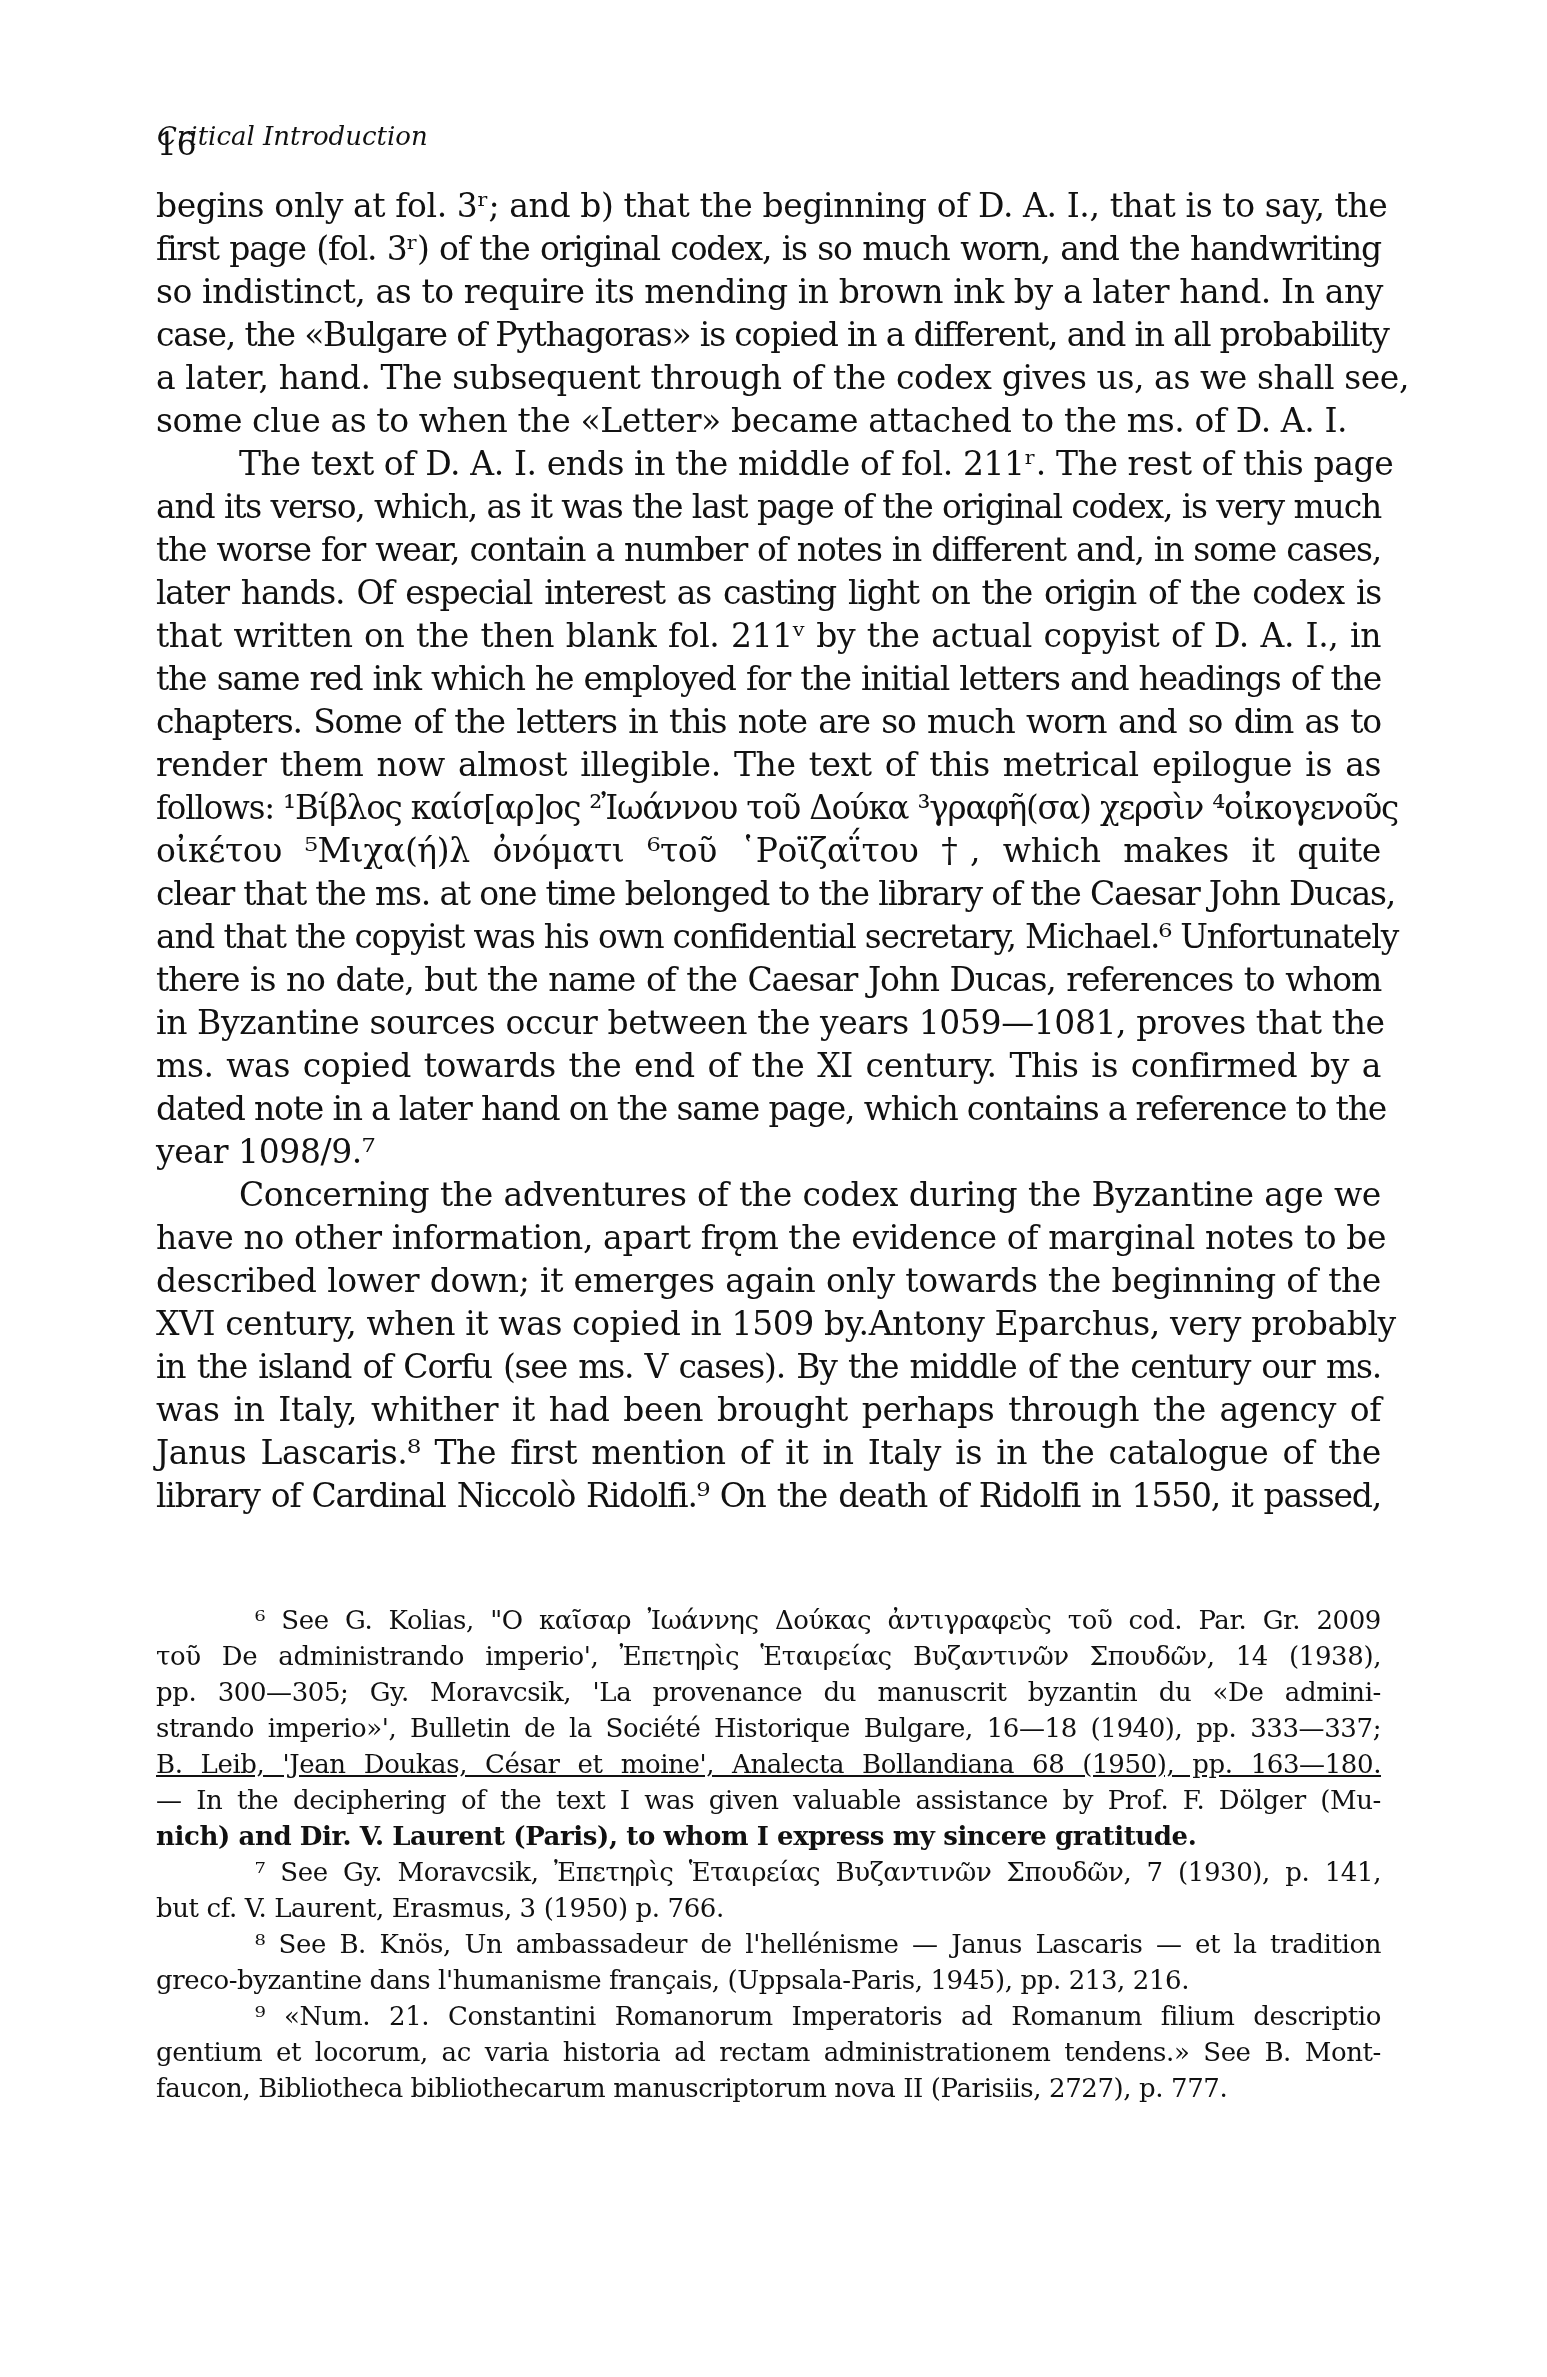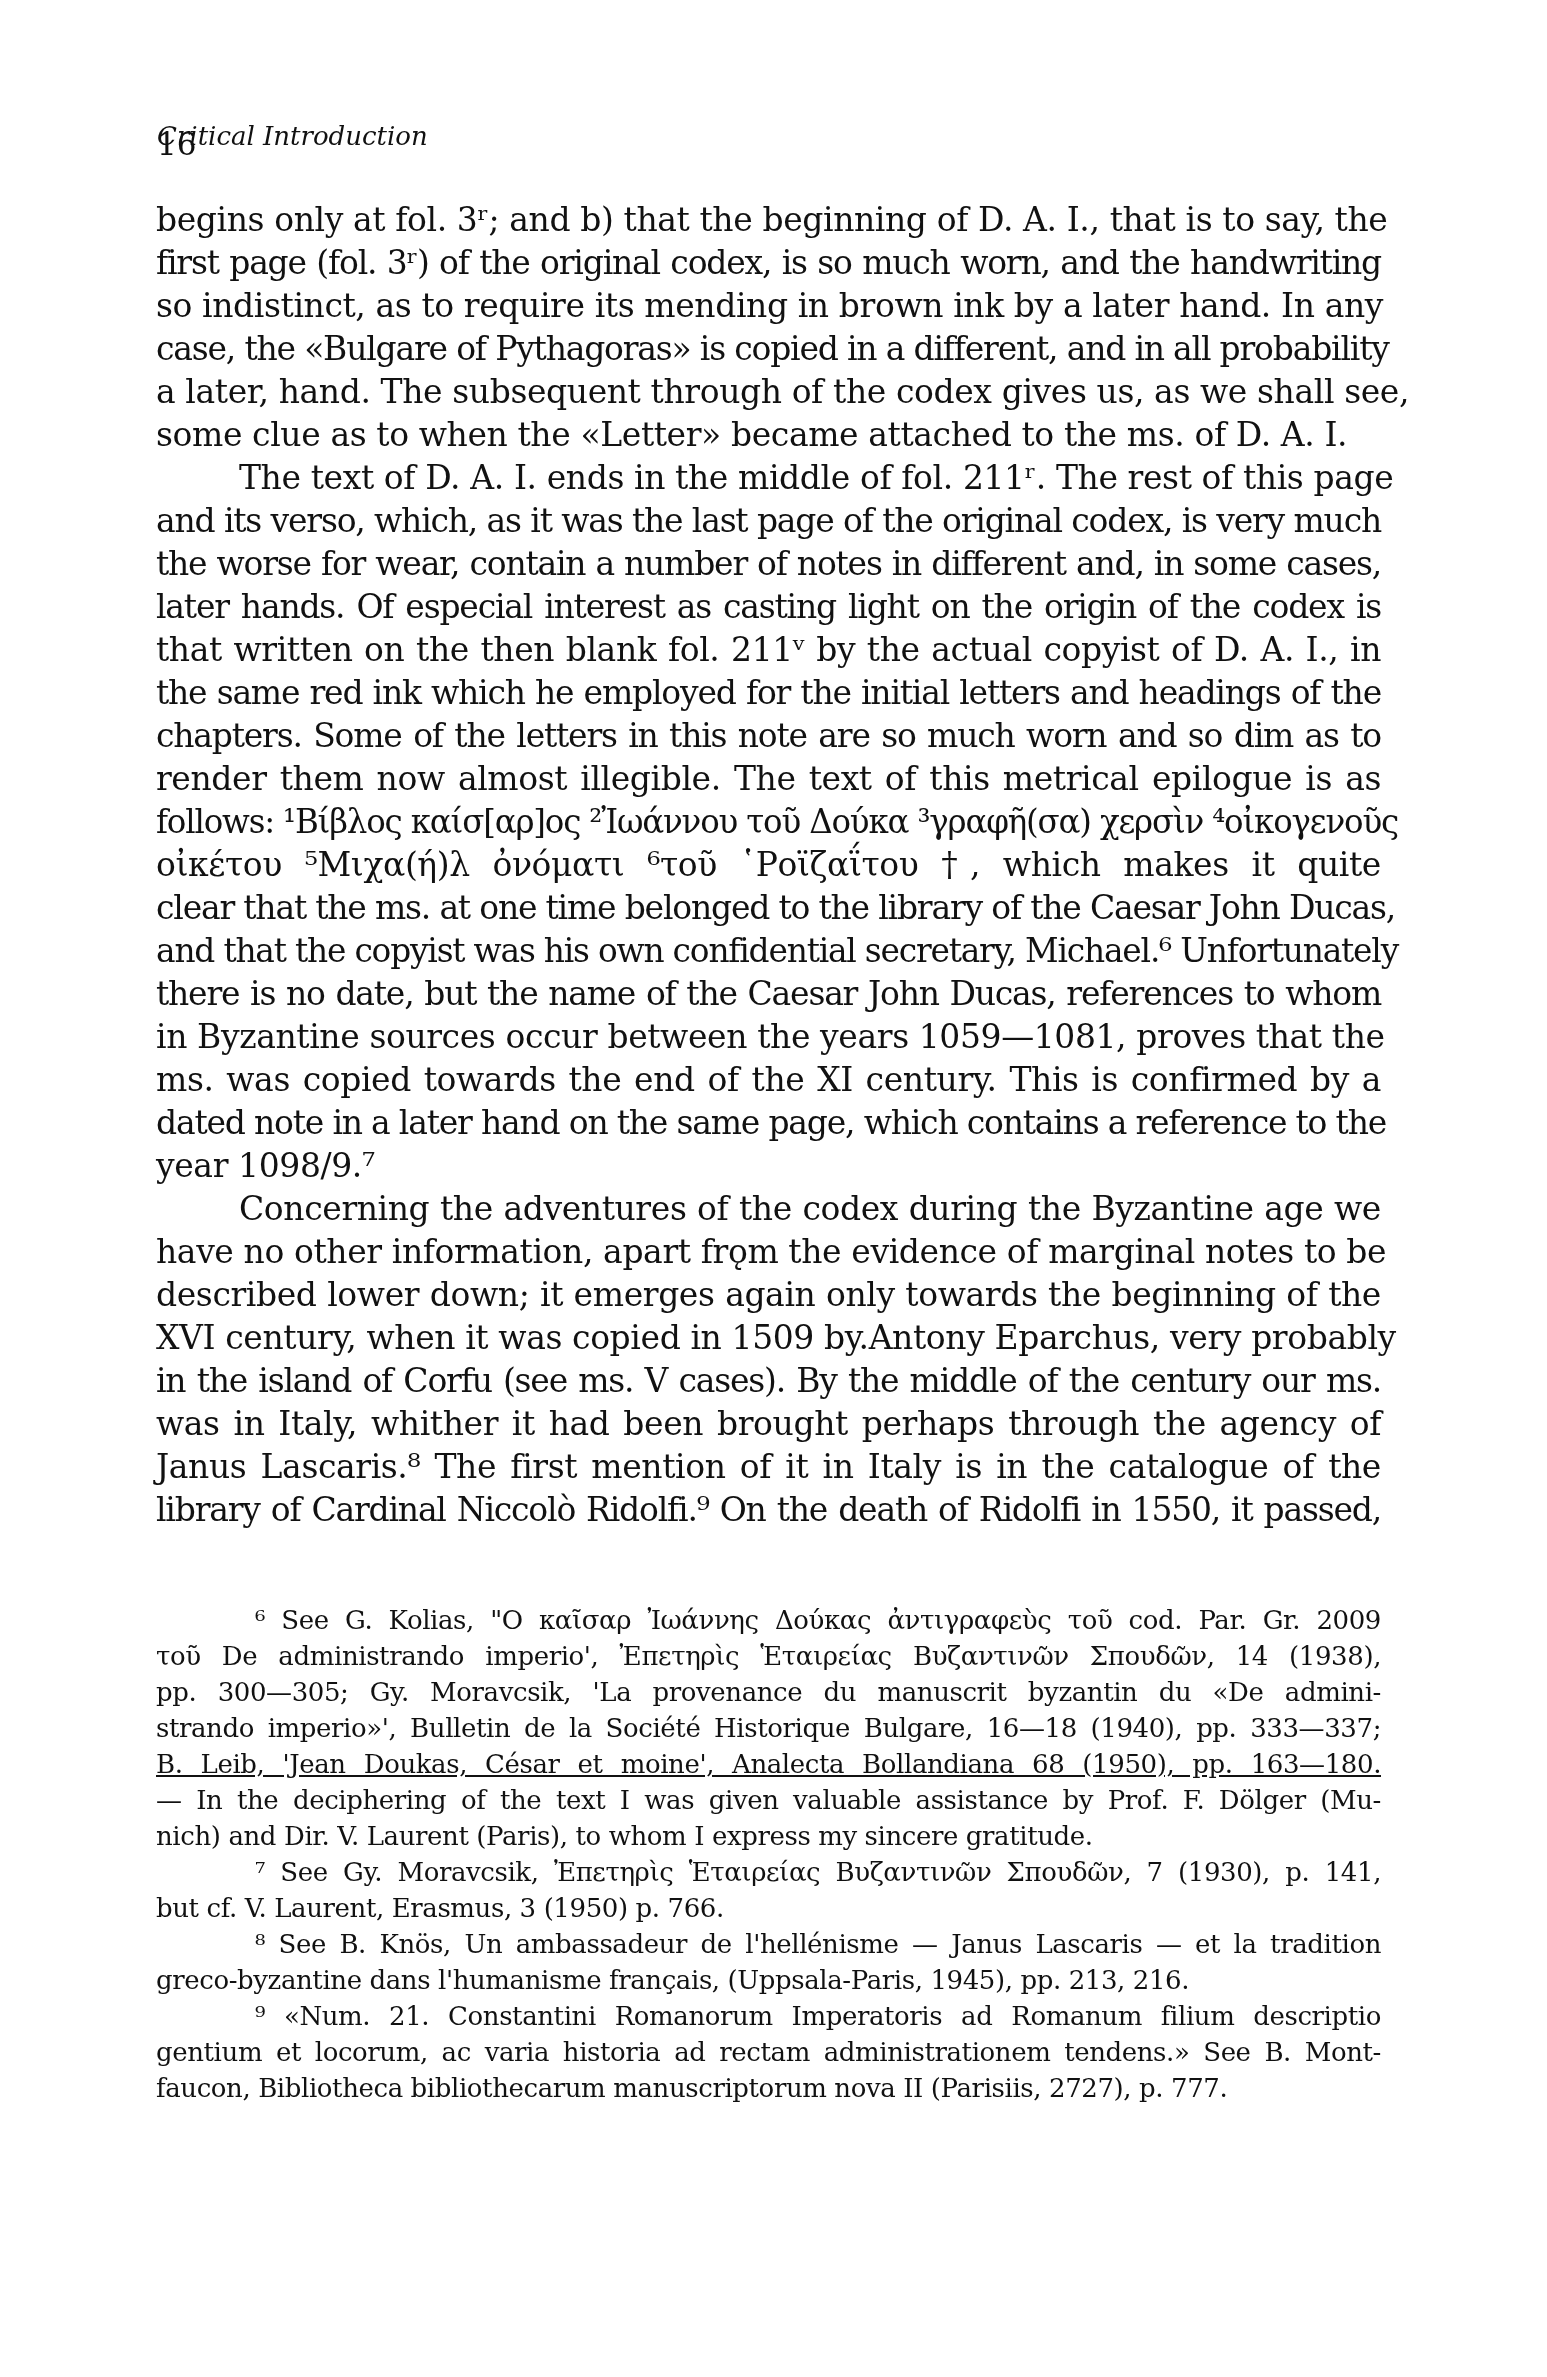--- a/index.html
+++ b/index.html
@@ -2,21 +2,21 @@
 <html style="font-size:12px"><head>
 <meta charset="utf-8">
 <style>
   html, body { margin: 0; padding: 0; background: #ffffff; }
   body { width: 1547px; height: 2377px; position: relative; overflow: hidden;
          font-family: "DejaVu Serif", "Liberation Serif", serif; color: #111111; }
   .page-header { position: absolute; left: 157px; right: 167px; top: 118px; height: 37px; }
   .page-number { position: absolute; left: 0; top: 8px; font-size: 31px; line-height: 37px; }
   .running-head { position: absolute; left: 0; right: 0; top: 0; text-align: left;
                   font-style: italic; font-size: 26px; line-height: 37px; }
-  .body-text { position: absolute; left: 156px; width: 1225px; top: 198px;
+  .body-text { position: absolute; left: 156px; width: 1225px; top: 184px;
                font-size: 33px; line-height: 43px; text-align: justify;
                letter-spacing: -0.4px; word-spacing: 0px; }
   .line { display: block; text-align: justify; text-align-last: justify; white-space: nowrap; height: 43px; overflow: visible; }
   .line.last { text-align-last: left; }
   .line.indent { padding-left: 83px; }
   .footnotes { position: absolute; left: 156px; width: 1225px; top: 1602px;
                font-size: 26px; line-height: 36px; letter-spacing: -0.4px; }
   .fn-line { display: block; white-space: nowrap; text-align: justify; text-align-last: justify; height: 36px; }
   .fn-line.last { text-align-last: left; }
   .fn-line.indent { padding-left: 99px; }
@@ -63,21 +63,21 @@
   <span class="line" style="white-space: nowrap; display: block; transform-origin: 0px 0px; letter-spacing: -1.2px;">library of Cardinal Niccolò Ridolfi.⁹ On the death of Ridolfi in 1550, it passed,</span>
 </div>
 
 <div class="footnotes">
   <span class="fn-line indent" style="white-space: nowrap;">⁶ See G. Kolias, "Ο καῖσαρ Ἰωάννης Δούκας ἀντιγραφεὺς τοῦ cod. Par. Gr. 2009</span>
   <span class="fn-line" style="white-space: nowrap;">τοῦ De administrando imperio', Ἐπετηρὶς Ἑταιρείας Βυζαντινῶν Σπουδῶν, 14 (1938),</span>
   <span class="fn-line" style="white-space: nowrap;">pp. 300—305; Gy. Moravcsik, 'La provenance du manuscrit byzantin du «De admini-</span>
   <span class="fn-line" style="white-space: nowrap;">strando imperio»', Bulletin de la Société Historique Bulgare, 16—18 (1940), pp. 333—337;</span>
   <span class="fn-line" style="white-space: nowrap; text-decoration: underline;">B. Leib, 'Jean Doukas, César et moine', Analecta Bollandiana 68 (1950), pp. 163—180.</span>
   <span class="fn-line" style="white-space: nowrap;">— In the deciphering of the text I was given valuable assistance by Prof. F. Dölger (Mu-</span>
-  <span class="fn-line last" style="white-space: nowrap;">nich) and Dir. V. Laurent (Paris), to whom I express my sincere gratitude.</span>
+  <span class="fn-line last" style="white-space: nowrap; font-weight: bold;">nich) and Dir. V. Laurent (Paris), to whom I express my sincere gratitude.</span>
   <span class="fn-line indent" style="white-space: nowrap;">⁷ See Gy. Moravcsik, Ἐπετηρὶς Ἑταιρείας Βυζαντινῶν Σπουδῶν, 7 (1930), p. 141,</span>
   <span class="fn-line last" style="white-space: nowrap;">but cf. V. Laurent, Erasmus, 3 (1950) p. 766.</span>
   <span class="fn-line indent" style="white-space: nowrap;">⁸ See B. Knös, Un ambassadeur de l'hellénisme — Janus Lascaris — et la tradition</span>
   <span class="fn-line last" style="white-space: nowrap;">greco-byzantine dans l'humanisme français, (Uppsala-Paris, 1945), pp. 213, 216.</span>
   <span class="fn-line indent" style="white-space: nowrap;">⁹ «Num. 21. Constantini Romanorum Imperatoris ad Romanum filium descriptio</span>
   <span class="fn-line" style="white-space: nowrap;">gentium et locorum, ac varia historia ad rectam administrationem tendens.» See B. Mont-</span>
   <span class="fn-line last" style="white-space: nowrap;">faucon, Bibliotheca bibliothecarum manuscriptorum nova II (Parisiis, 2727), p. 777.</span>
 </div>
 
 

